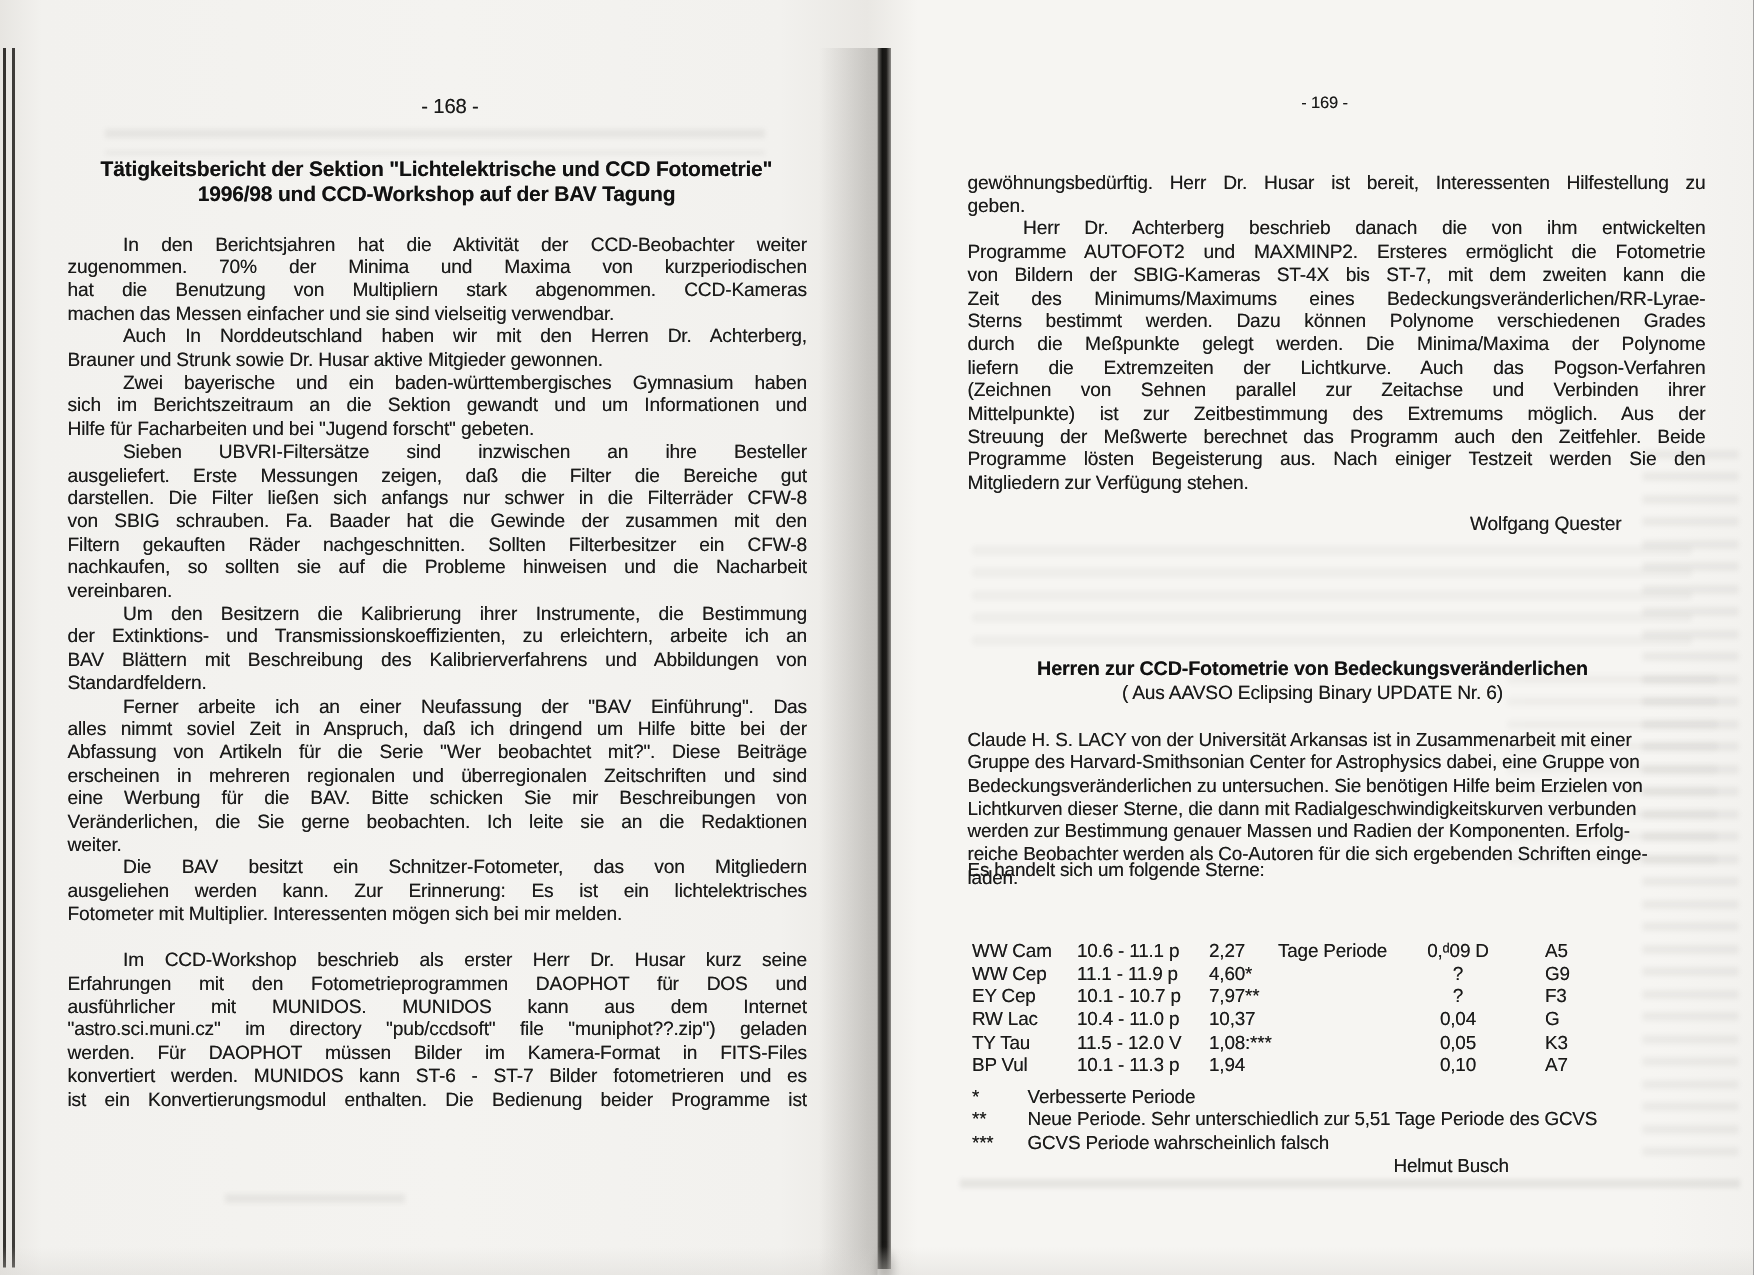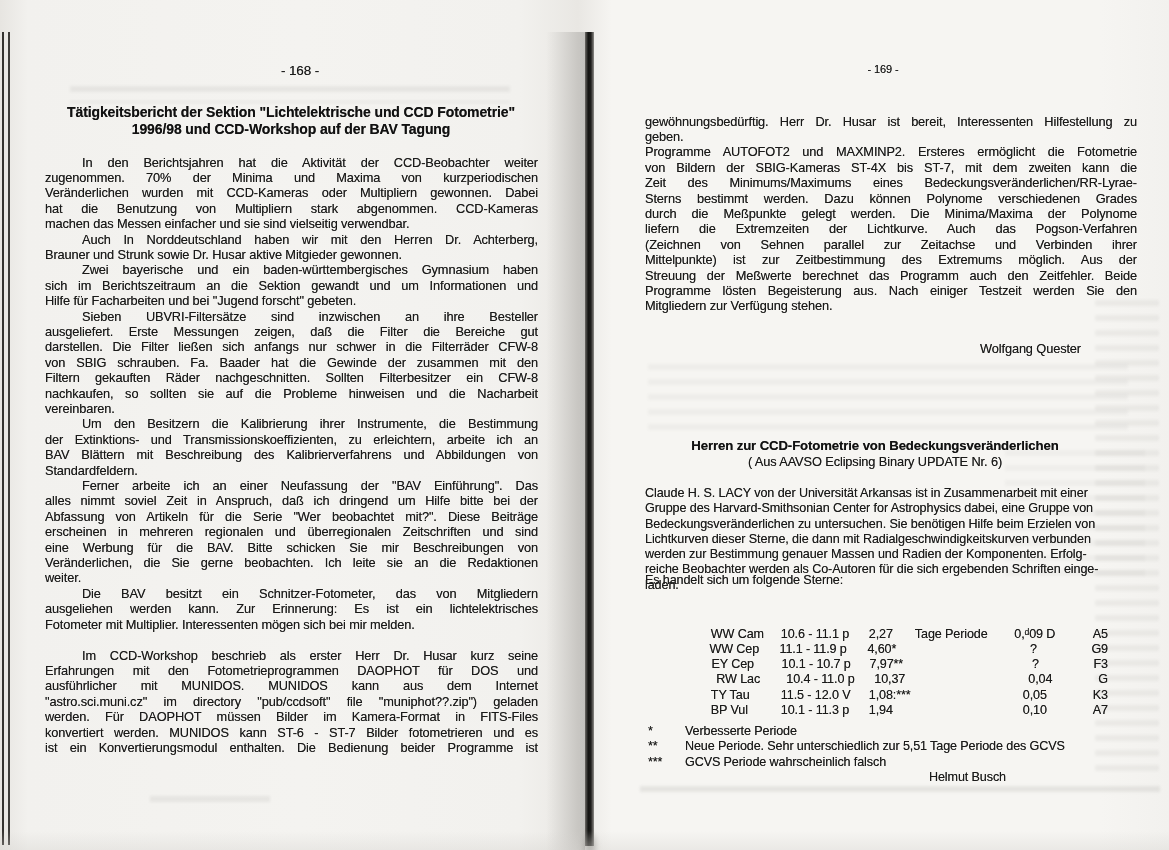--- a/index.html
+++ b/index.html
@@ -14,21 +14,21 @@
   
   .ln{height:15.42px;line-height:15.42px;font-size:12.8px;text-align:justify;text-align-last:justify;}
   .end{text-align:left;text-align-last:left;}
   .ind{text-indent:37px;}
   .gap{margin-top:15.42px;}
   
   .ln2{height:15.25px;line-height:15.25px;font-size:12.6px;text-align:left;}
   .bold{font-weight:bold;color:#111;}
   .ctr{text-align:center;}
   
-  .trow{display:flex;height:15.25px;line-height:15.25px;font-size:12.6px;justify-content:flex-end;}
+  .trow{display:flex;height:15.25px;line-height:15.25px;font-size:12.6px;}
   .tc0{width:70px;}.tc1{width:88px;}.tc2{width:46px;}.tc3{width:88px;}
   .tc4{width:64px;text-align:center;}.tc5{padding-left:26px;}
   .fnrow{display:flex;height:15.25px;line-height:15.25px;font-size:12.6px;}
   .fnm{width:37px;}
   
   .vline{filter:blur(.45px);}
   .ghost{background:repeating-linear-gradient(180deg,rgba(108,106,101,.55) 0 6px,rgba(108,106,101,0) 6px 15px);filter:blur(1.8px);}
 </style>
 </head>
 <body>
@@ -55,21 +55,20 @@
   <div class="abs txt ctr" style="left:45px;top:31px;width:510px;height:16px;font-size:13.5px;">- 168 -</div>
 
   <div class="abs txt bold ctr" style="left:45px;top:72px;width:492px;font-size:14px;line-height:16.8px;">
     <div>Tätigkeitsbericht der Sektion "Lichtelektrische und CCD Fotometrie"</div>
     <div>1996/98 und CCD-Workshop auf der BAV Tagung</div>
   </div>
 
   <div class="abs txt" style="left:45px;top:122.5px;width:493px;">
     <div class="ln ind">In den Berichtsjahren hat die Aktivität der CCD-Beobachter weiter</div>
     <div class="ln">zugenommen. 70% der Minima und Maxima von kurzperiodischen</div>
-    <div class="ln">Veränderlichen wurden mit CCD-Kameras oder Multipliern gewonnen. Dabei</div>
     <div class="ln">hat die Benutzung von Multipliern stark abgenommen. CCD-Kameras</div>
     <div class="ln end">machen das Messen einfacher und sie sind vielseitig verwendbar.</div>
     <div class="ln ind">Auch In Norddeutschland haben wir mit den Herren Dr. Achterberg,</div>
     <div class="ln end">Brauner und Strunk sowie Dr. Husar aktive Mitgieder gewonnen.</div>
     <div class="ln ind">Zwei bayerische und ein baden-württembergisches Gymnasium haben</div>
     <div class="ln">sich im Berichtszeitraum an die Sektion gewandt und um Informationen und</div>
     <div class="ln end">Hilfe für Facharbeiten und bei "Jugend forscht" gebeten.</div>
     <div class="ln ind">Sieben UBVRI-Filtersätze sind inzwischen an ihre Besteller</div>
     <div class="ln">ausgeliefert. Erste Messungen zeigen, daß die Filter die Bereiche gut</div>
     <div class="ln">darstellen. Die Filter ließen sich anfangs nur schwer in die Filterräder CFW-8</div>
@@ -98,20 +97,21 @@
     <div class="ln">werden. Für DAOPHOT müssen Bilder im Kamera-Format in FITS-Files</div>
     <div class="ln">konvertiert werden. MUNIDOS kann ST-6 - ST-7 Bilder fotometrieren und es</div>
     <div class="ln">ist ein Konvertierungsmodul enthalten. Die Bedienung beider Programme ist</div>
   </div>
 
   <div class="abs txt ctr" style="left:645px;top:31px;width:476px;height:16px;font-size:11px;">- 169 -</div>
 
   <div class="abs txt" style="left:645px;top:81.5px;width:492px;">
     <div class="ln">gewöhnungsbedürftig. Herr Dr. Husar ist bereit, Interessenten Hilfestellung zu</div>
     <div class="ln end">geben.</div>
+    <div class="ln ind">Herr Dr. Achterberg beschrieb danach die von ihm entwickelten</div>
     <div class="ln">Programme AUTOFOT2 und MAXMINP2. Ersteres ermöglicht die Fotometrie</div>
     <div class="ln">von Bildern der SBIG-Kameras ST-4X bis ST-7, mit dem zweiten kann die</div>
     <div class="ln">Zeit des Minimums/Maximums eines Bedeckungsveränderlichen/RR-Lyrae-</div>
     <div class="ln">Sterns bestimmt werden. Dazu können Polynome verschiedenen Grades</div>
     <div class="ln">durch die Meßpunkte gelegt werden. Die Minima/Maxima der Polynome</div>
     <div class="ln">liefern die Extremzeiten der Lichtkurve. Auch das Pogson-Verfahren</div>
     <div class="ln">(Zeichnen von Sehnen parallel zur Zeitachse und Verbinden ihrer</div>
     <div class="ln">Mittelpunkte) ist zur Zeitbestimmung des Extremums möglich. Aus der</div>
     <div class="ln">Streuung der Meßwerte berechnet das Programm auch den Zeitfehler. Beide</div>
     <div class="ln">Programme lösten Begeisterung aus. Nach einiger Testzeit werden Sie den</div>

